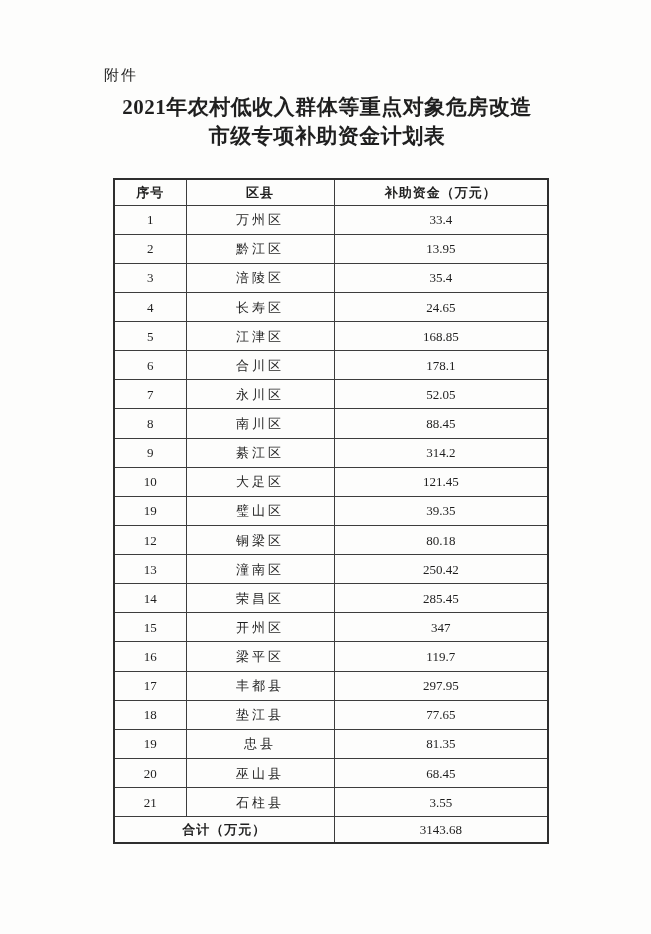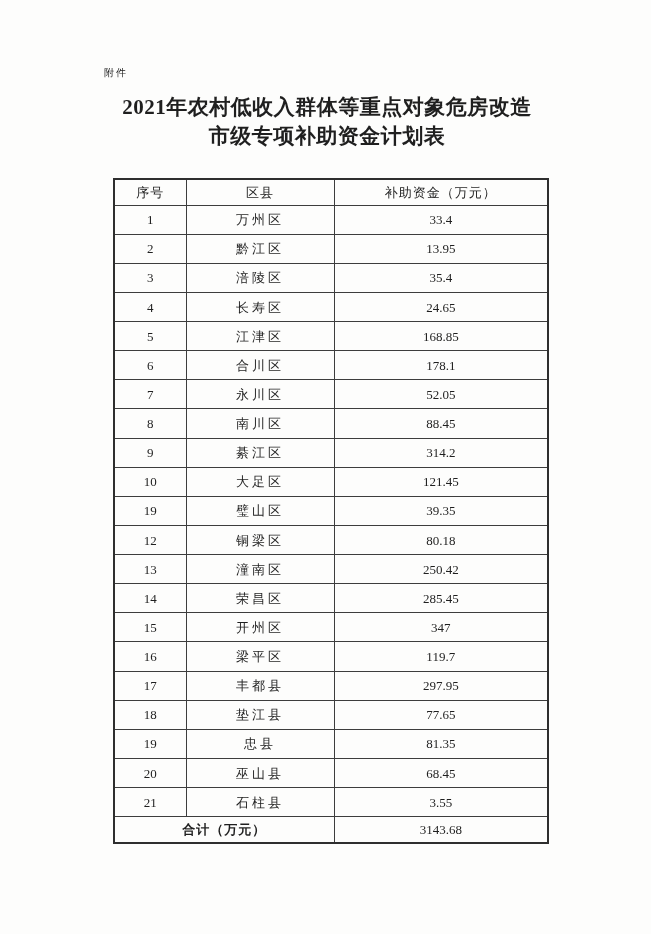--- a/index.html
+++ b/index.html
@@ -10,21 +10,21 @@
     margin: 0 auto;
     background: #fdfdfc;
     font-family: "Liberation Serif", "DejaVu Serif", serif;
     color: #1f1f1f;
     overflow: hidden;
   }
   .attachment {
     position: absolute;
     left: 104px;
     top: 66px;
-    font-size: 10px;
+    font-size: 15px;
     letter-spacing: 2px;
   }
   .title {
     position: absolute;
     left: 54px;
     width: 546px;
     top: 93px;
     margin: 0;
     text-align: center;
     font-size: 21px;
@@ -49,21 +49,21 @@
   .data-table th, .data-table td {
     padding: 0;
     text-align: center;
     vertical-align: middle;
     height: 24.6px;
     font-size: 13px;
     line-height: 1;
   }
   .data-table th {
     font-family: "Liberation Sans", "DejaVu Sans", sans-serif;
-    font-weight: 400;
+    font-weight: 700;
     letter-spacing: 1px;
     margin-top: 28px;
   }
   .c-dist { letter-spacing: 3px; }
   .c-no, .c-amt { font-family: "Liberation Serif", "DejaVu Serif", serif; }
   .total-label {
     font-family: Liberation Serif, serif;
     font-weight: 700;
     letter-spacing: 1px;
   }

